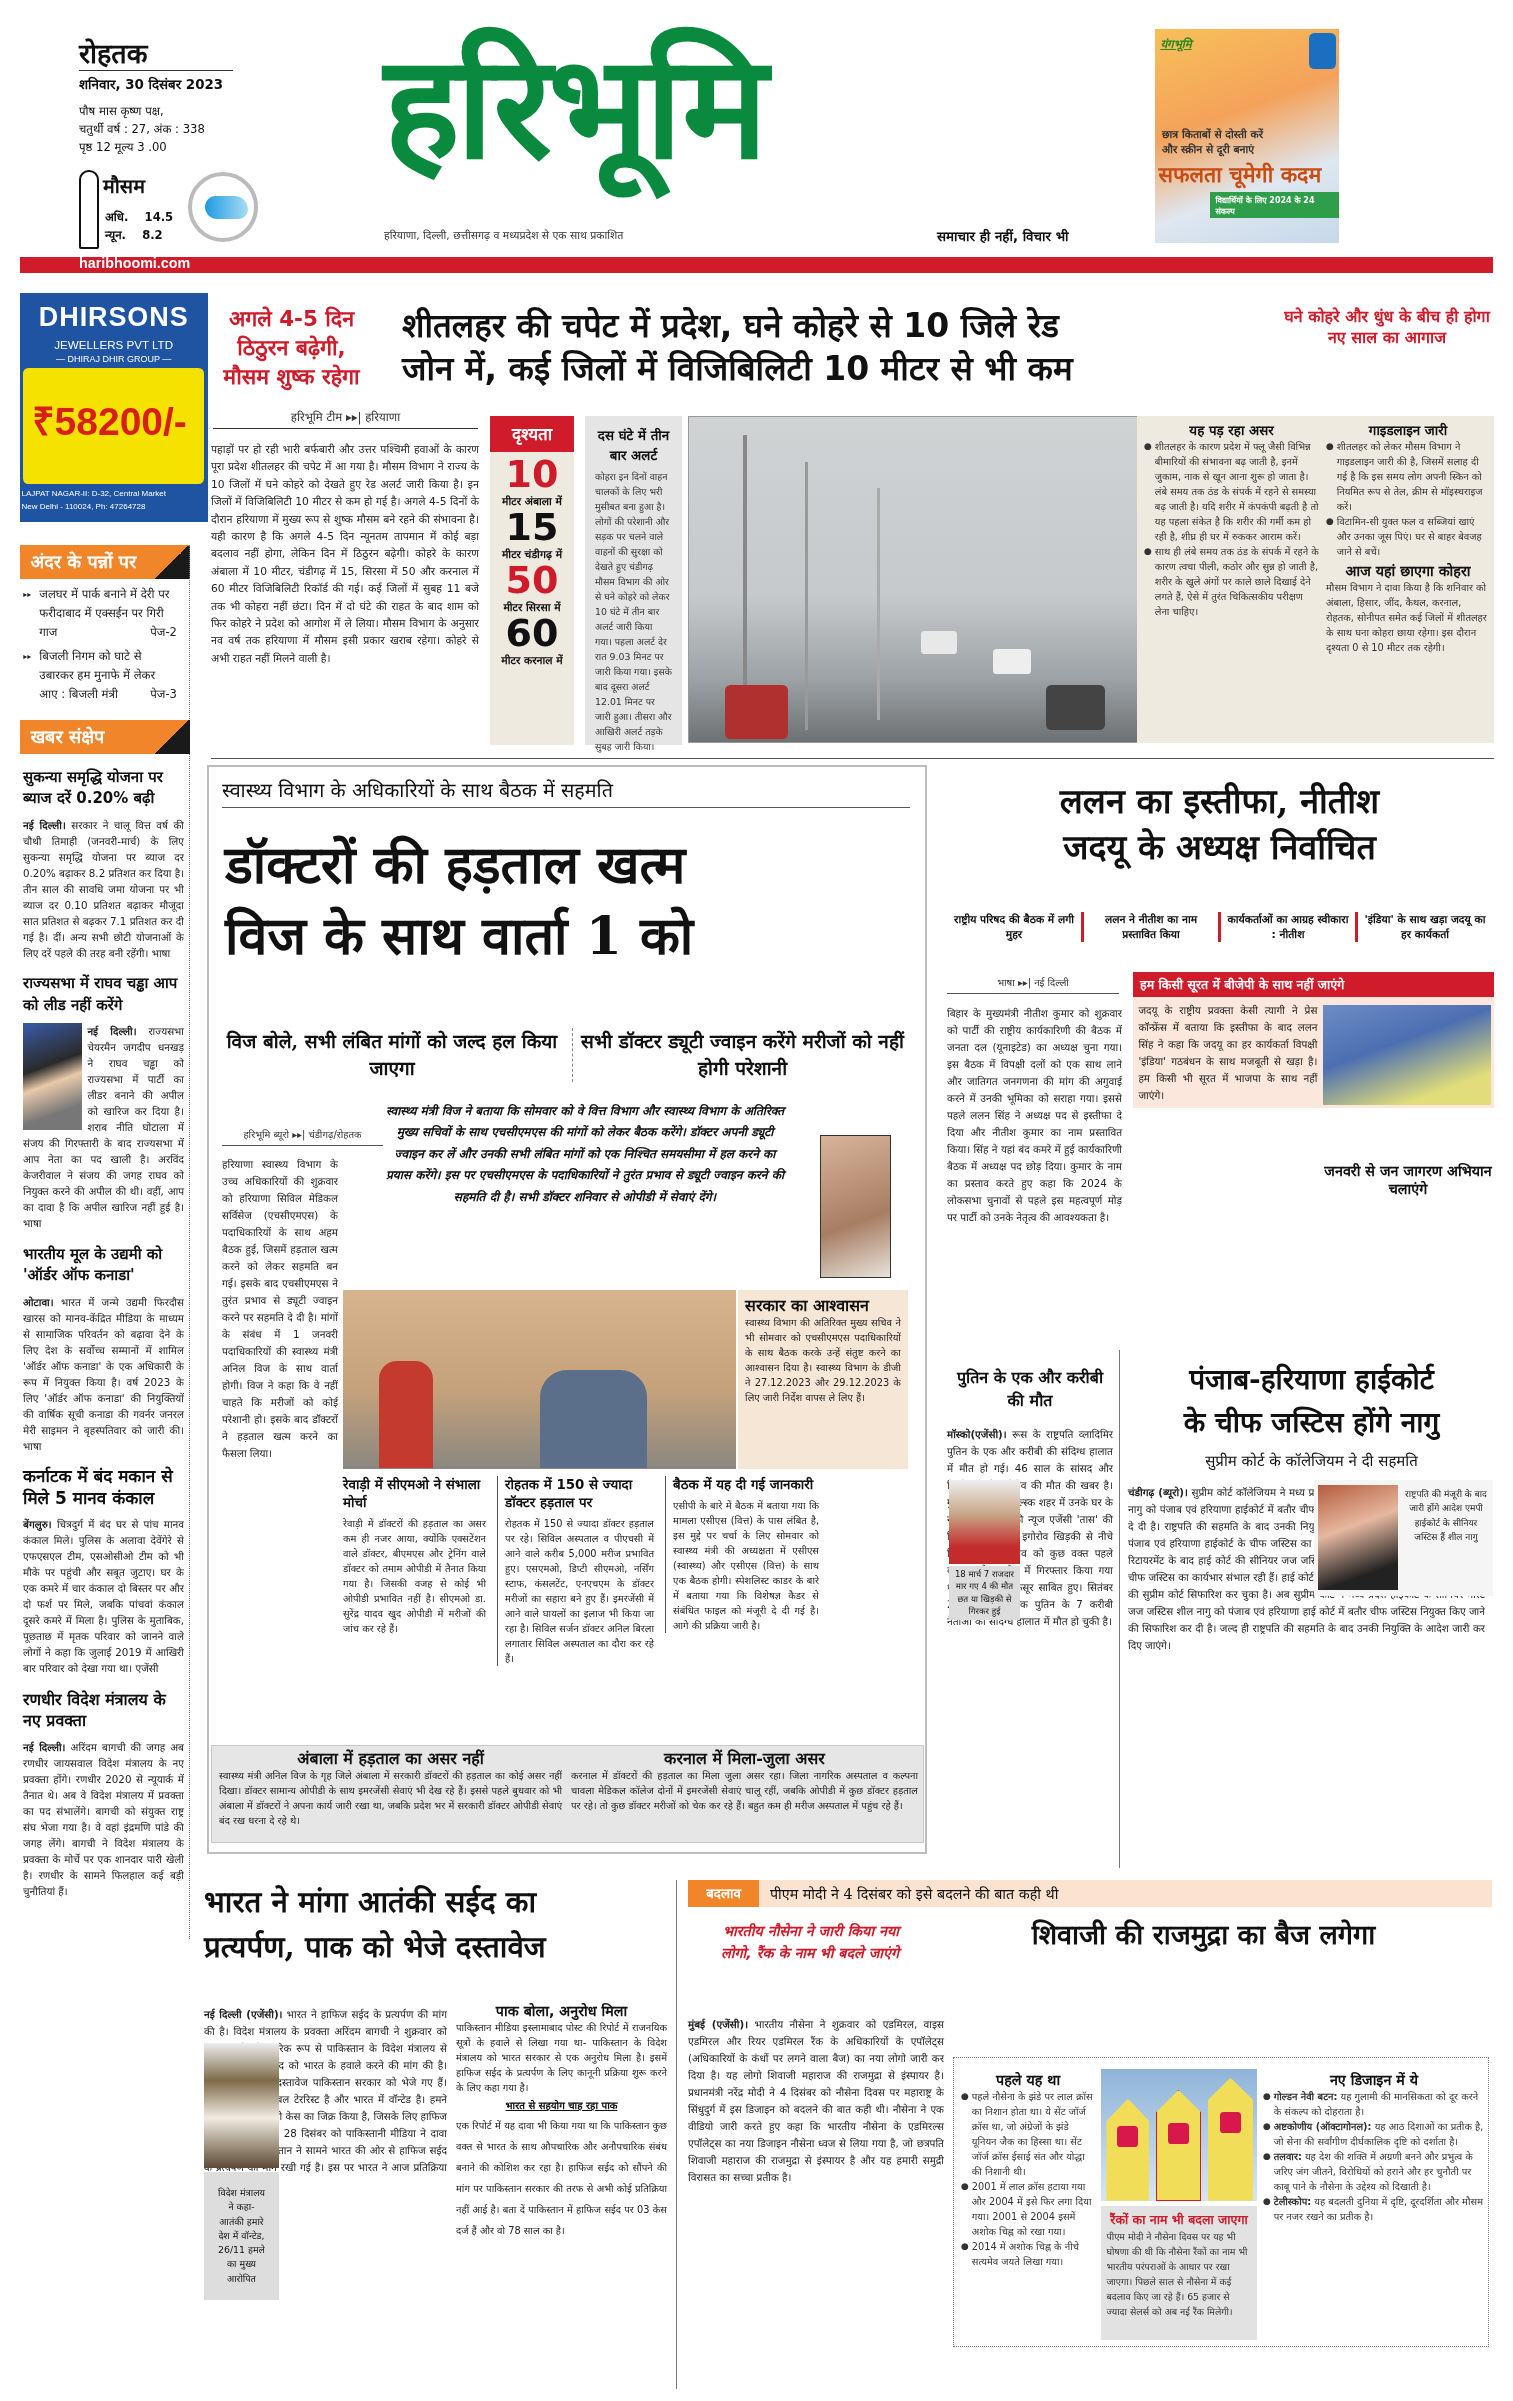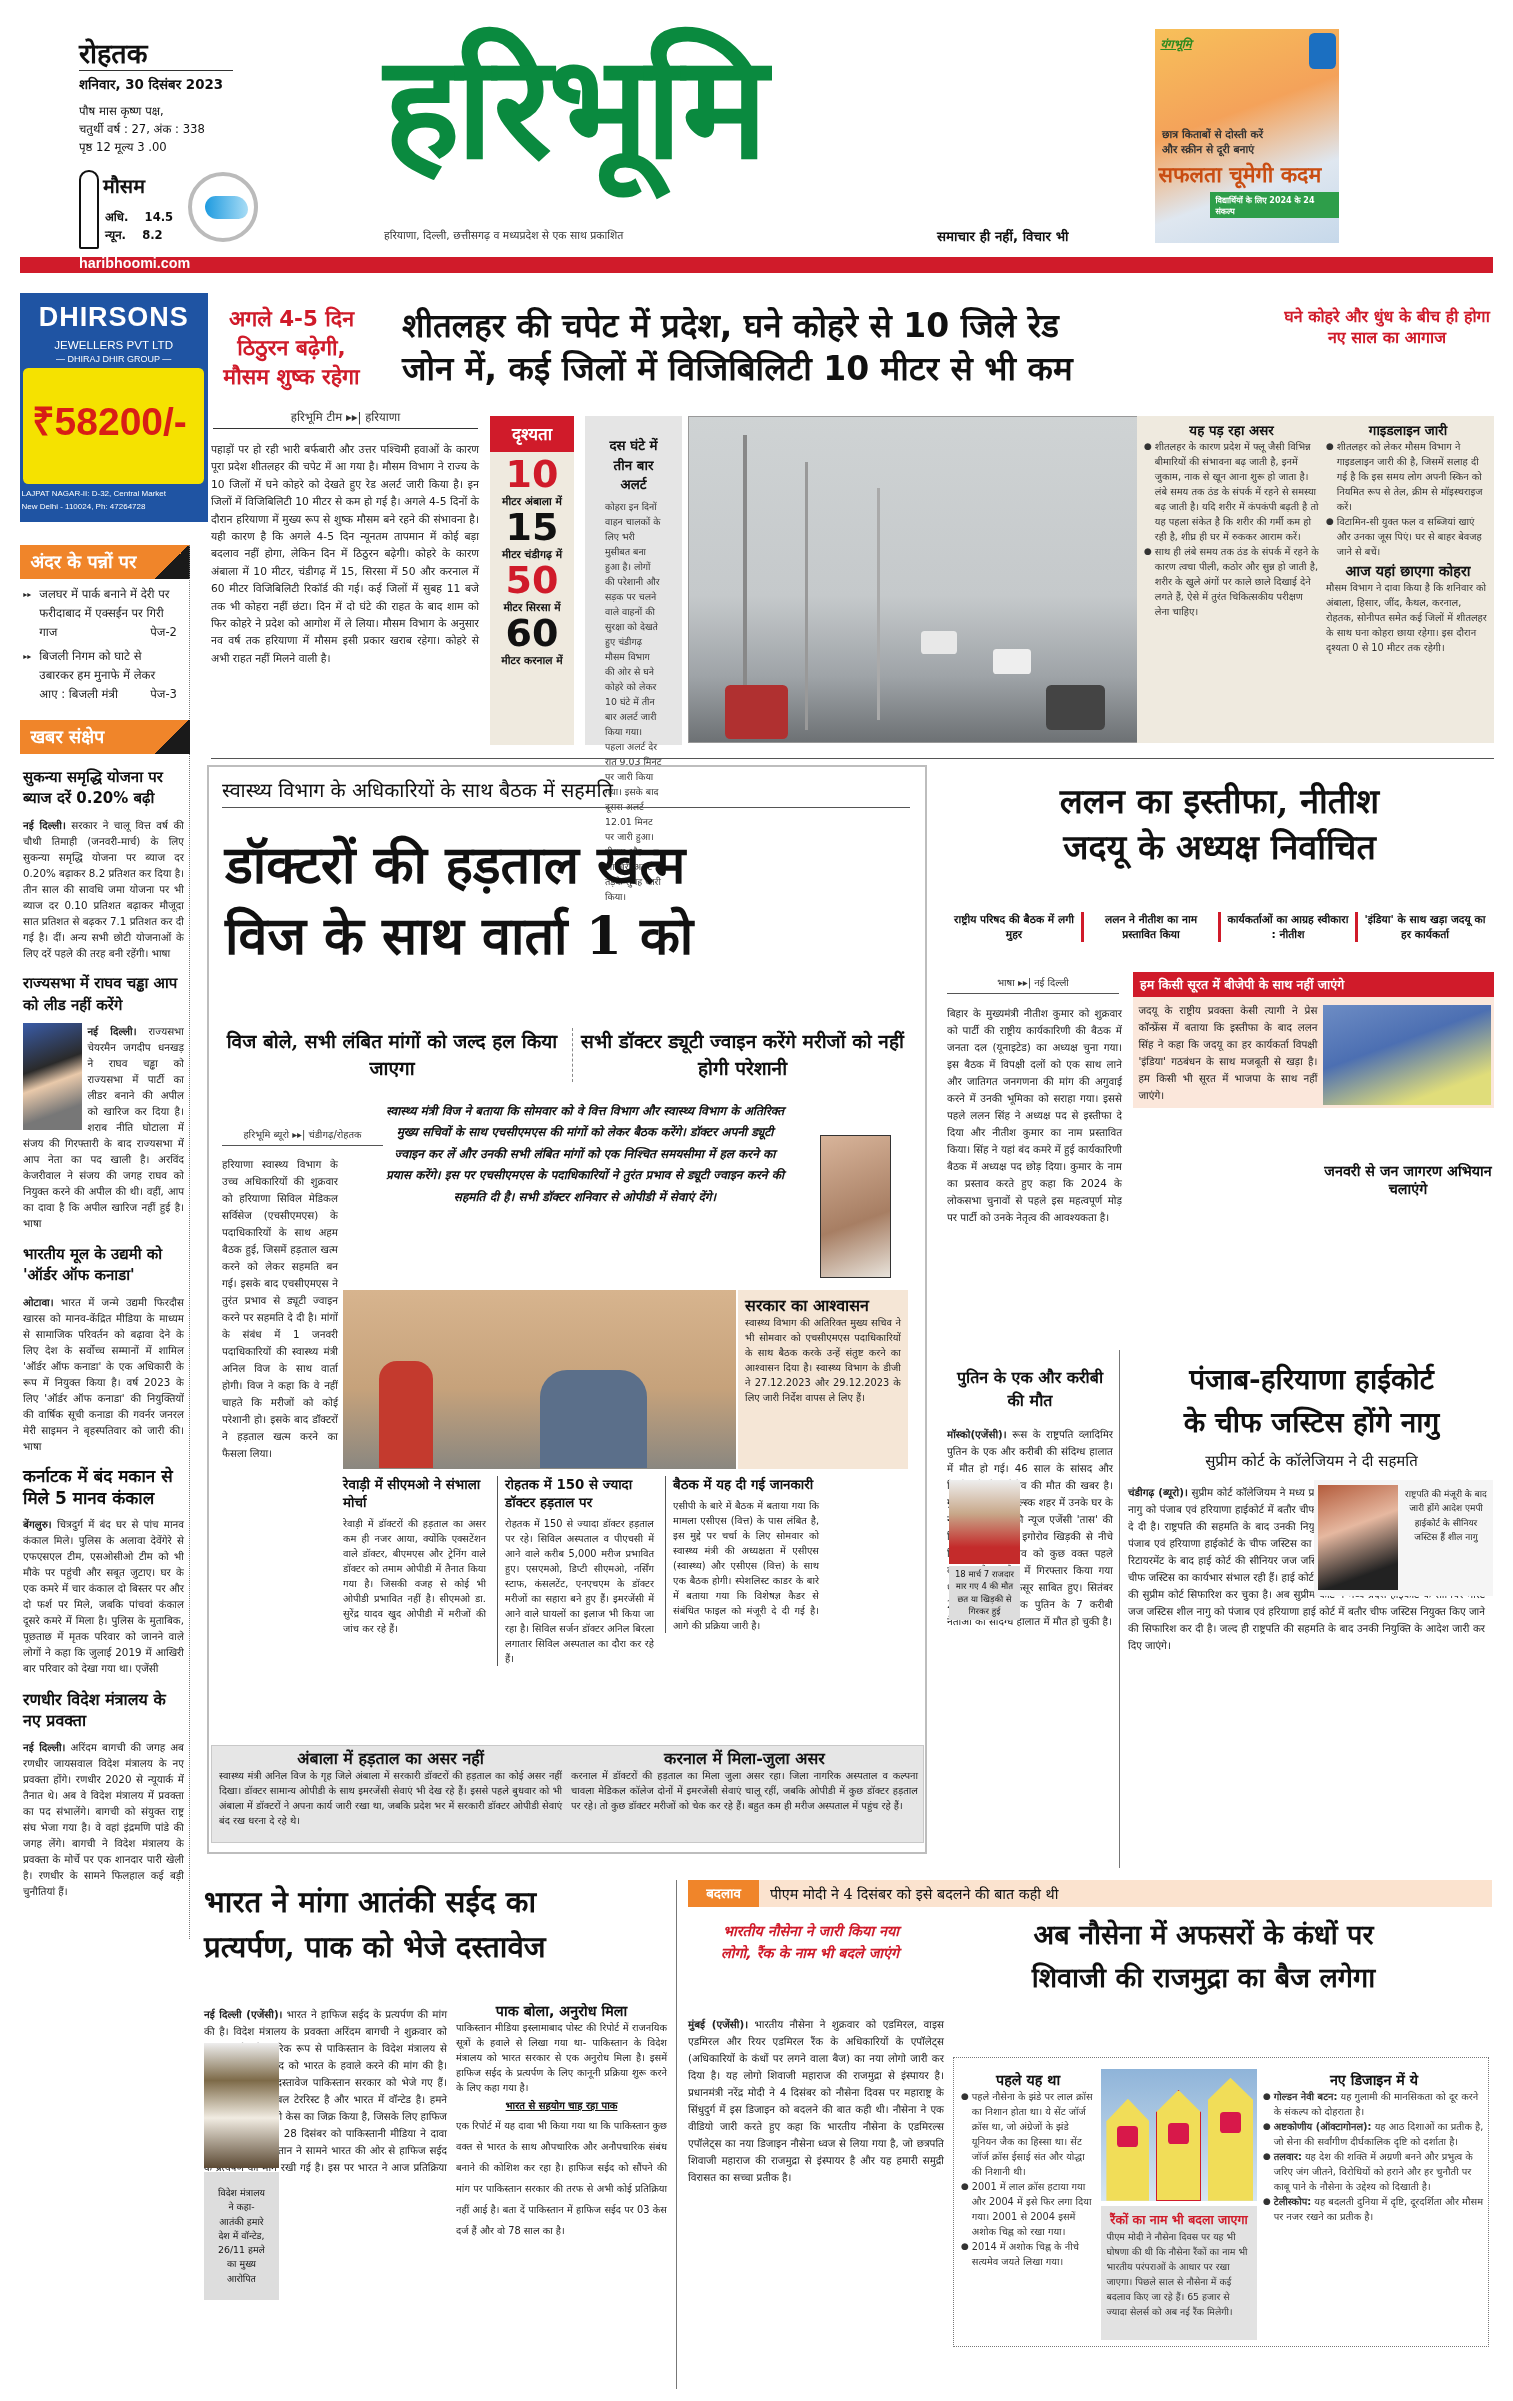--- a/index.html
+++ b/index.html
@@ -49,21 +49,21 @@
   .pg { float: right; }
   
   .kicker-red { left: 213px; top: 304px; width: 157px; text-align: center; font-size: 21.4px; line-height: 29px; font-weight: bold; color: #d01b2a; }
   .lead-head { left: 402px; top: 304px; width: 858px; font-size: 33px; line-height: 43px; font-weight: bold; }
   .side-red { left: 1280px; top: 306px; width: 214px; text-align: center; font-size: 16px; line-height: 21.4px; font-weight: bold; color: #d01b2a; }
   .byline { font-size: 11.6px; color: #333; text-align: center; }
   .visbox { left: 490px; top: 416px; width: 84px; height: 329px; background: #efeadf; }
   .vis-h { left: 0; top: 0; width: 84px; height: 36px; background: #d01b2a; color: #fff; font-size: 17px; font-weight: bold; text-align: center; line-height: 36px; }
   .vis-num { width: 84px; text-align: center; font-size: 38px; font-weight: bold; line-height: 39px; }
   .vis-lbl { width: 84px; text-align: center; font-size: 10.7px; font-weight: bold; }
-  .alertbox { left: 585px; top: 416px; width: 97px; height: 329px; background: #e5e5e5; padding: 20px; }
+  .alertbox { left: 585px; top: 416px; width: 97px; height: 329px; background: #e5e5e5; padding: 10px; }
   .alert-h { font-size: 13.4px; font-weight: bold; text-align: center; line-height: 19.7px; }
   .alert-t { font-size: 9.4px; line-height: 15px; color: #333; margin-top: 3.6px; }
   .fogphoto { left: 688px; top: 416px; width: 463px; height: 327px; background: linear-gradient(180deg,#cfd3d4 0%,#c5c9cb 55%,#9ea3a7 80%,#6d7174 100%); border: 0.9px solid #999; overflow: hidden; }
   .fogbox { left: 1137px; top: 416px; width: 357px; height: 327px; background: #efeadf; }
   .fog-h { font-size: 13.4px; font-weight: bold; text-align: center; }
   .fog-t { font-size: 9.8px; line-height: 15px; color: #333; }
   .bul { position: relative; padding-left: 10.7px; }
   .bul::before { content: "●"; position: absolute; left: 0; top: 0; font-size: 9px; }
   
   .brief-h { font-size: 15px; line-height: 21.4px; font-weight: bold; }
@@ -322,21 +322,20 @@
   <div class="txt" style="font-size:9.8px;line-height:21px;">एक रिपोर्ट में यह दावा भी किया गया था कि पाकिस्तान कुछ वक्त से भारत के साथ औपचारिक और अनौपचारिक संबंध बनाने की कोशिश कर रहा है। हाफिज सईद को सौंपने की मांग पर पाकिस्तान सरकार की तरफ से अभी कोई प्रतिक्रिया नहीं आई है। बता दें पाकिस्तान में हाफिज सईद पर 03 केस दर्ज हैं और वो 78 साल का है।</div>
 </div>
 <div class="abs" style="left:676px;top:1880px;border-left:0.9px solid #777;height:509px;"></div>
 
 <div class="abs badlav">
   <div class="abs badlav-tag">बदलाव</div>
   <div class="abs badlav-txt serif">पीएम मोदी ने 4 दिसंबर को इसे बदलने की बात कही थी</div>
 </div>
 <div class="abs navy-red">भारतीय नौसेना ने जारी किया नया लोगो, रैंक के नाम भी बदले जाएंगे</div>
 <div class="abs navy-head serif">
-    <div>अब नौसेना में अफसरों के कंधों पर</div>
     <div>शिवाजी की राजमुद्रा का बैज लगेगा</div>
   </div>
 <div class="abs txt" style="left:688px;top:2016px;width:256px;font-size:10.3px;line-height:17px;"><b>मुंबई (एजेंसी)।</b> <span>भारतीय नौसेना ने शुक्रवार को एडमिरल, वाइस एडमिरल और रियर एडमिरल रैंक के अधिकारियों के एपॉलेट्स (अधिकारियों के कंधों पर लगने वाला बैज) का नया लोगो जारी कर दिया है। यह लोगो शिवाजी महाराज की राजमुद्रा से इंस्पायर है। प्रधानमंत्री नरेंद्र मोदी ने 4 दिसंबर को नौसेना दिवस पर महाराष्ट्र के सिंधुदुर्ग में इस डिजाइन को बदलने की बात कही थी। नौसेना ने एक वीडियो जारी करते हुए कहा कि भारतीय नौसेना के एडमिरल्स एपॉलेट्स का नया डिजाइन नौसेना ध्वज से लिया गया है, जो छत्रपति शिवाजी महाराज की राजमुद्रा से इंस्पायर है और यह हमारी समुद्री विरासत का सच्चा प्रतीक है।</span></div>
 <div class="abs navy-box">
   <div class="abs" style="left:7.1px;top:12.5px;width:134px;">
     <div class="sub-h" style="text-align:center;font-size:14.3px;">पहले यह था</div>
     <div class="fog-t bul">पहले नौसेना के झंडे पर लाल क्रॉस का निशान होता था। ये सेंट जॉर्ज क्रॉस था, जो अंग्रेजों के झंडे यूनियन जैक का हिस्सा था। सेंट जॉर्ज क्रॉस ईसाई संत और योद्धा की निशानी थी।</div>
     <div class="fog-t bul">2001 में लाल क्रॉस हटाया गया और 2004 में इसे फिर लगा दिया गया। 2001 से 2004 इसमें अशोक चिह्न को रखा गया।</div>
     <div class="fog-t bul">2014 में अशोक चिह्न के नीचे सत्यमेव जयते लिखा गया।</div>
   </div>

